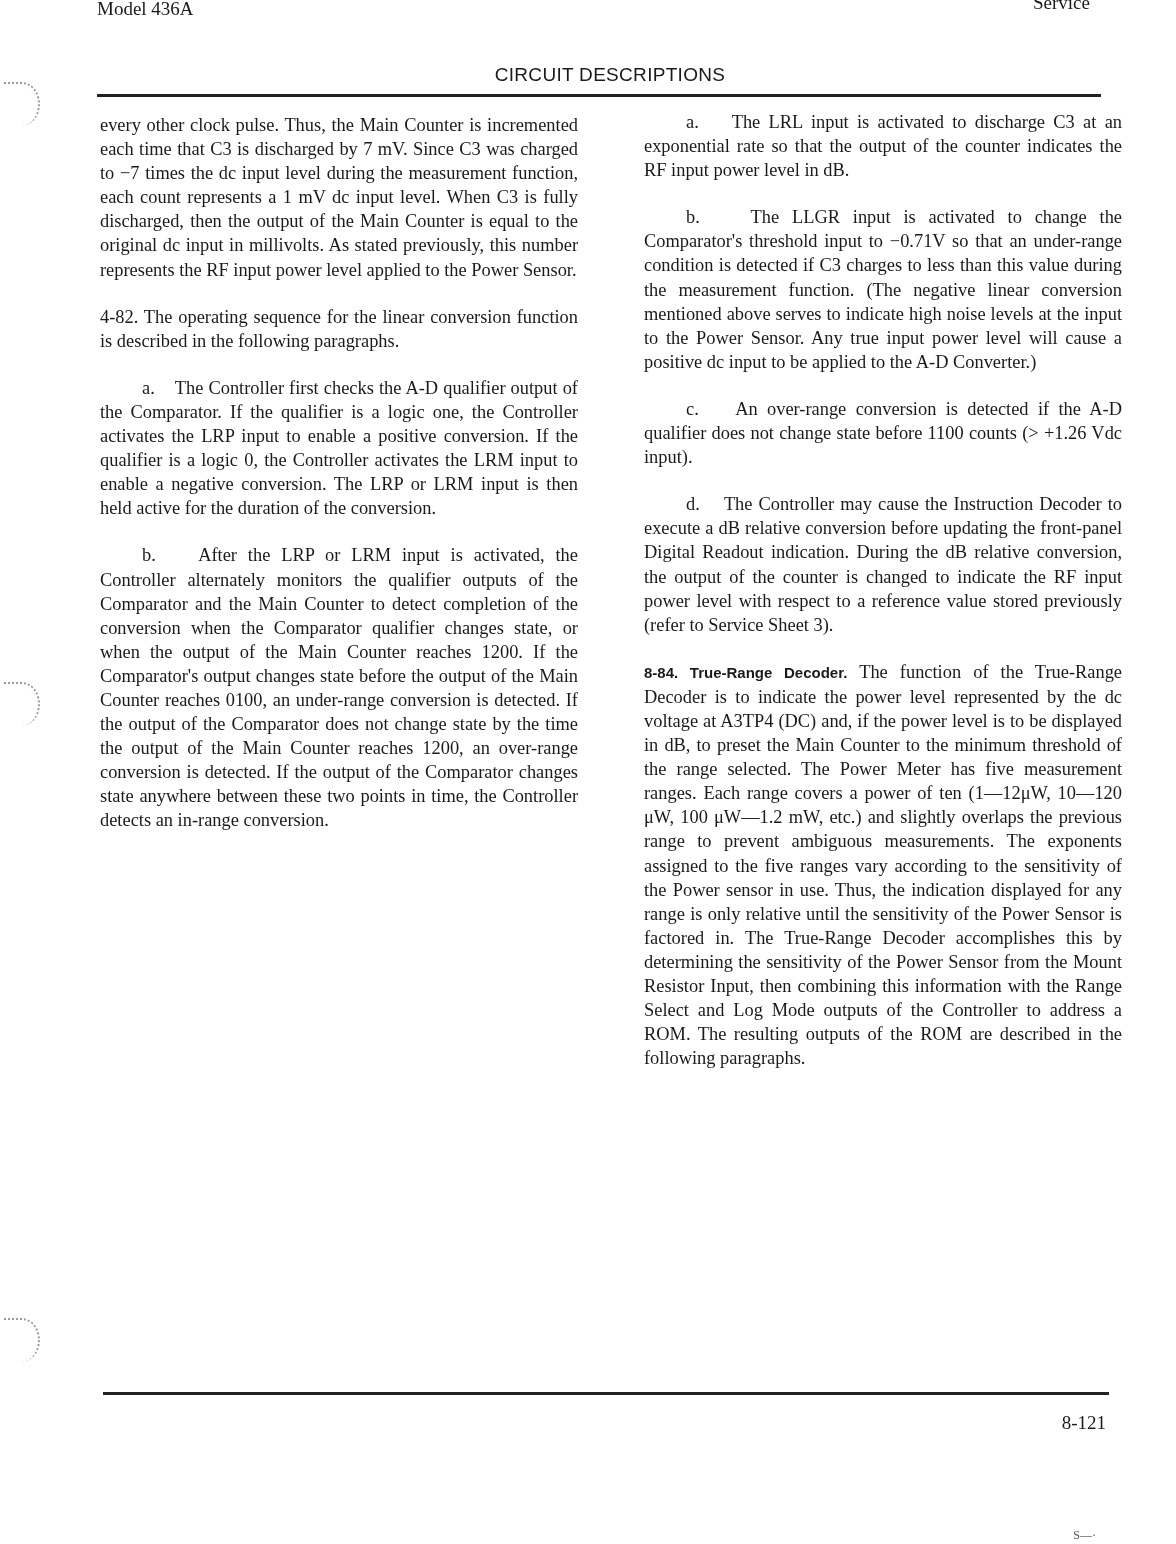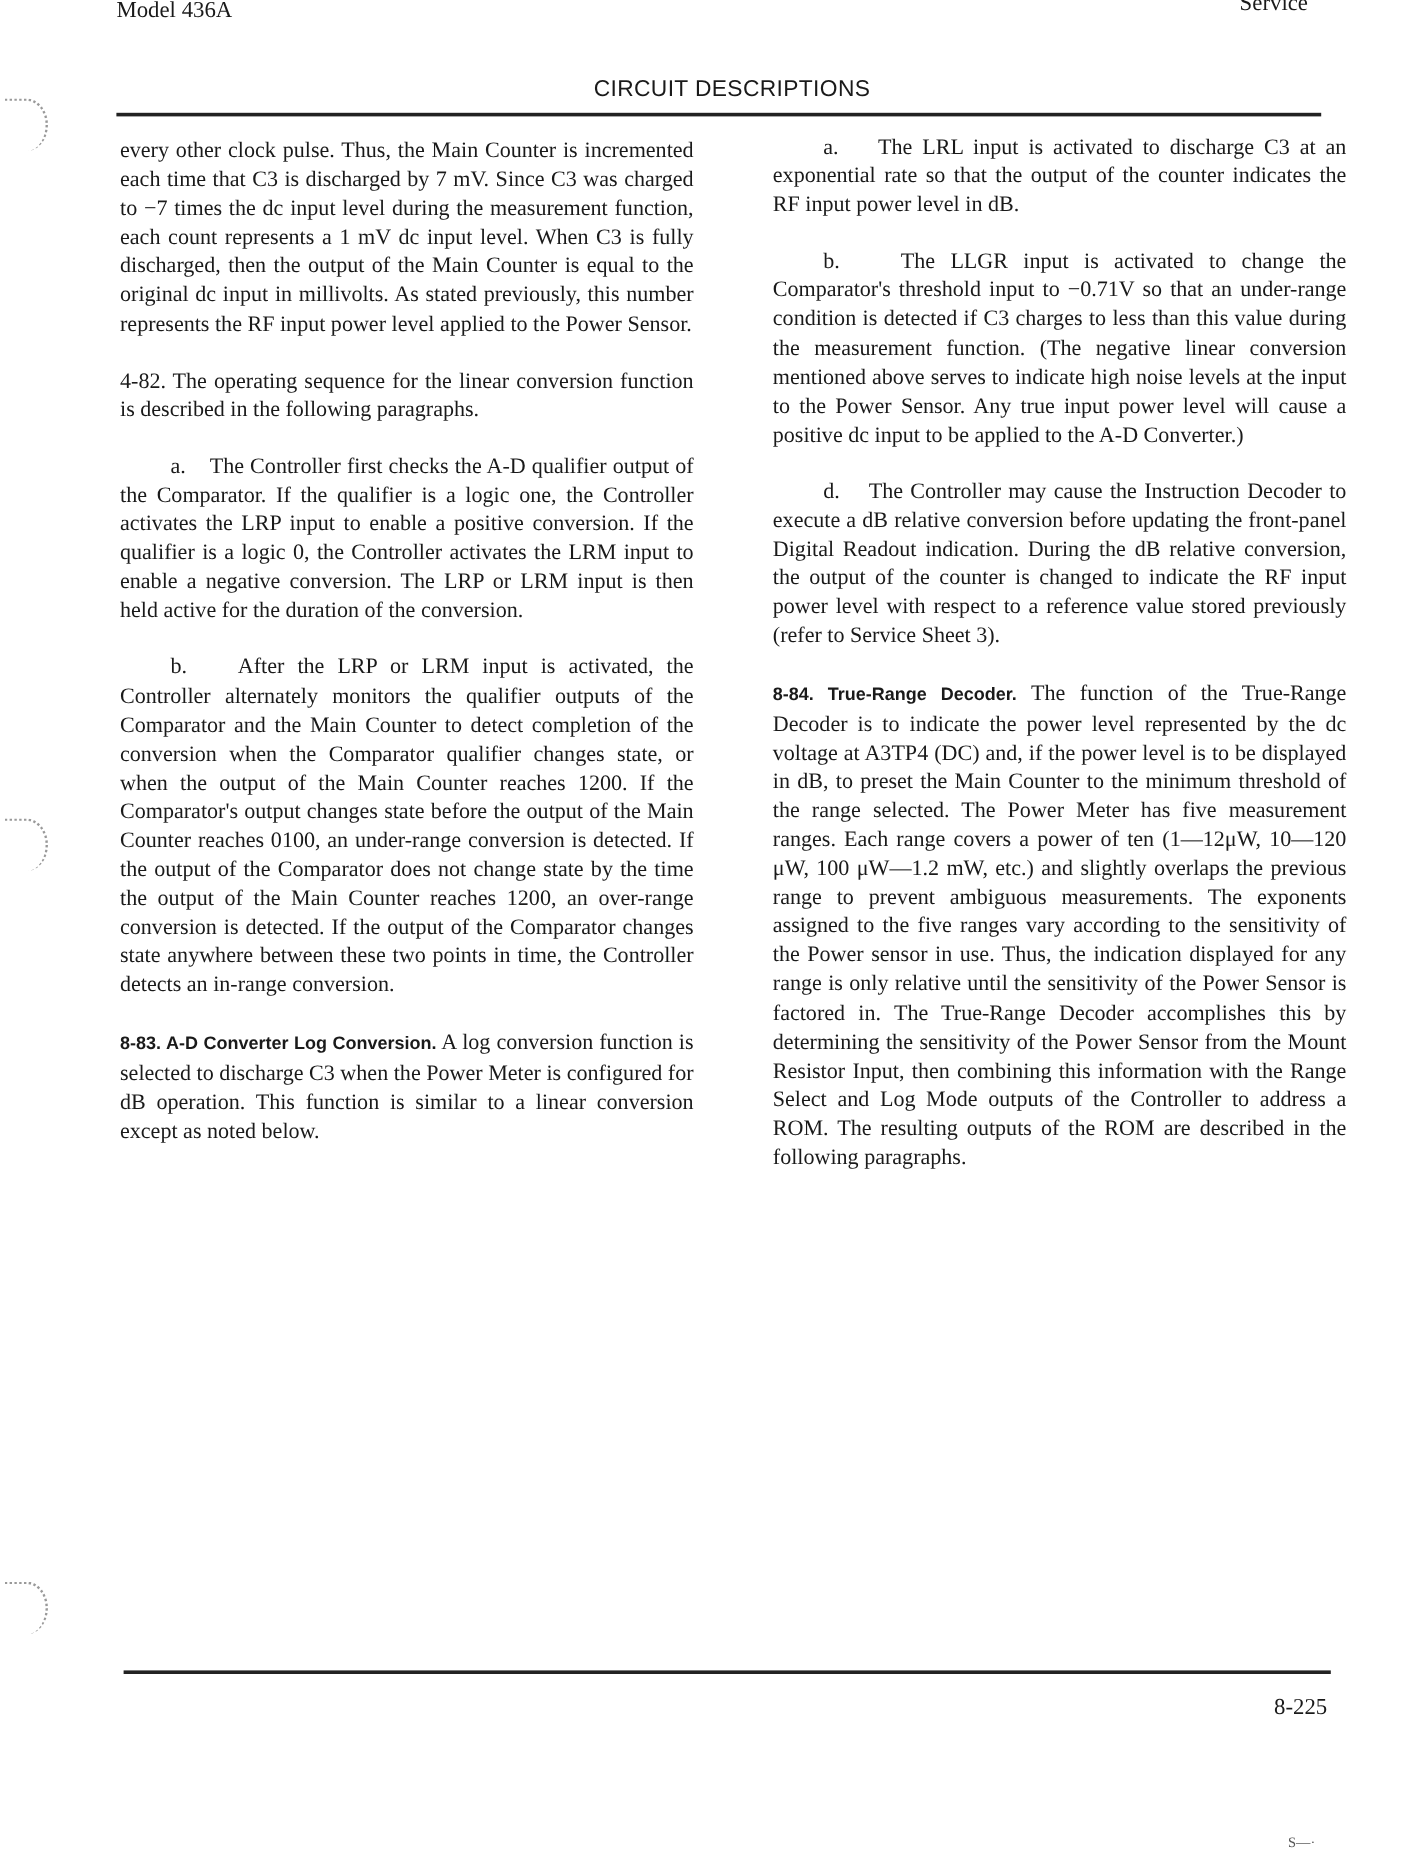--- a/index.html
+++ b/index.html
@@ -42,40 +42,40 @@
   <p>every other clock pulse. Thus, the Main Counter is incremented each time that C3 is discharged by 7 mV. Since C3 was charged to −7 times the dc input level during the measurement function, each count represents a 1 mV dc input level. When C3 is fully discharged, then the output of the Main Counter is equal to the original dc input in millivolts. As stated previously, this number represents the RF input power level applied to the Power Sensor.</p>
   <p>4-82. The operating sequence for the linear conversion function is described in the following paragraphs.</p>
   <p class="indent">
     <span>a.</span>&nbsp;&nbsp;&nbsp;
     <span>The Controller first checks the A-D qualifier output of the Comparator. If the qualifier is a logic one, the Controller activates the LRP input to enable a positive conversion. If the qualifier is a logic 0, the Controller activates the LRM input to enable a negative conversion. The LRP or LRM input is then held active for the duration of the conversion.</span>
   </p>
   <p class="indent">
     <span>b.</span>&nbsp;&nbsp;&nbsp;
     <span>After the LRP or LRM input is activated, the Controller alternately monitors the qualifier outputs of the Comparator and the Main Counter to detect completion of the conversion when the Comparator qualifier changes state, or when the output of the Main Counter reaches 1200. If the Comparator's output changes state before the output of the Main Counter reaches 0100, an under-range conversion is detected. If the output of the Comparator does not change state by the time the output of the Main Counter reaches 1200, an over-range conversion is detected. If the output of the Comparator changes state anywhere between these two points in time, the Controller detects an in-range conversion.</span>
   </p>
-  <p>
-    <span class="sans bold-head">8-83. A-D Converter Log Conversion.</span>
-    <span>A log conversion function is selected to discharge C3 when the Power Meter is configured for dB operation. This function is similar to a linear conversion except as noted below.</span>
-  </p>
 </div>
 
 <div class="col col-right serif">
   <p class="indent">
     <span>a.</span>&nbsp;&nbsp;&nbsp;
     <span>The LRL input is activated to discharge C3 at an exponential rate so that the output of the counter indicates the RF input power level in dB.</span>
   </p>
   <p class="indent">
     <span>b.</span>&nbsp;&nbsp;&nbsp;
     <span>The LLGR input is activated to change the Comparator's threshold input to −0.71V so that an under-range condition is detected if C3 charges to less than this value during the measurement function. (The negative linear conversion mentioned above serves to indicate high noise levels at the input to the Power Sensor. Any true input power level will cause a positive dc input to be applied to the A-D Converter.)</span>
   </p>
   <p class="indent">
+    <span>c.</span>&nbsp;&nbsp;&nbsp;
+    <span>An over-range conversion is detected if the A-D qualifier does not change state before 1100 counts (&gt; +1.26 Vdc input).</span>
+  </p>
+  <p class="indent">
     <span>d.</span>&nbsp;&nbsp;&nbsp;
     <span>The Controller may cause the Instruction Decoder to execute a dB relative conversion before updating the front-panel Digital Readout indication. During the dB relative conversion, the output of the counter is changed to indicate the RF input power level with respect to a reference value stored previously (refer to Service Sheet 3).</span>
   </p>
   <p>
     <span class="sans bold-head">8-84. True-Range Decoder.</span>
     <span>The function of the True-Range Decoder is to indicate the power level represented by the dc voltage at A3TP4 (DC) and, if the power level is to be displayed in dB, to preset the Main Counter to the minimum threshold of the range selected. The Power Meter has five measurement ranges. Each range covers a power of ten (1—12μW, 10—120 μW, 100 μW—1.2 mW, etc.) and slightly overlaps the previous range to prevent ambiguous measurements. The exponents assigned to the five ranges vary according to the sensitivity of the Power sensor in use. Thus, the indication displayed for any range is only relative until the sensitivity of the Power Sensor is factored in. The True-Range Decoder accomplishes this by determining the sensitivity of the Power Sensor from the Mount Resistor Input, then combining this information with the Range Select and Log Mode outputs of the Controller to address a ROM. The resulting outputs of the ROM are described in the following paragraphs.</span>
   </p>
 </div>
 
 <div class="rule-bottom"></div>
-<div class="serif pagenum">8-225</div>
+<div class="serif pagenum">8-121</div>
 <div class="serif footer-mark">S—·</div>
 
 </body></html>

